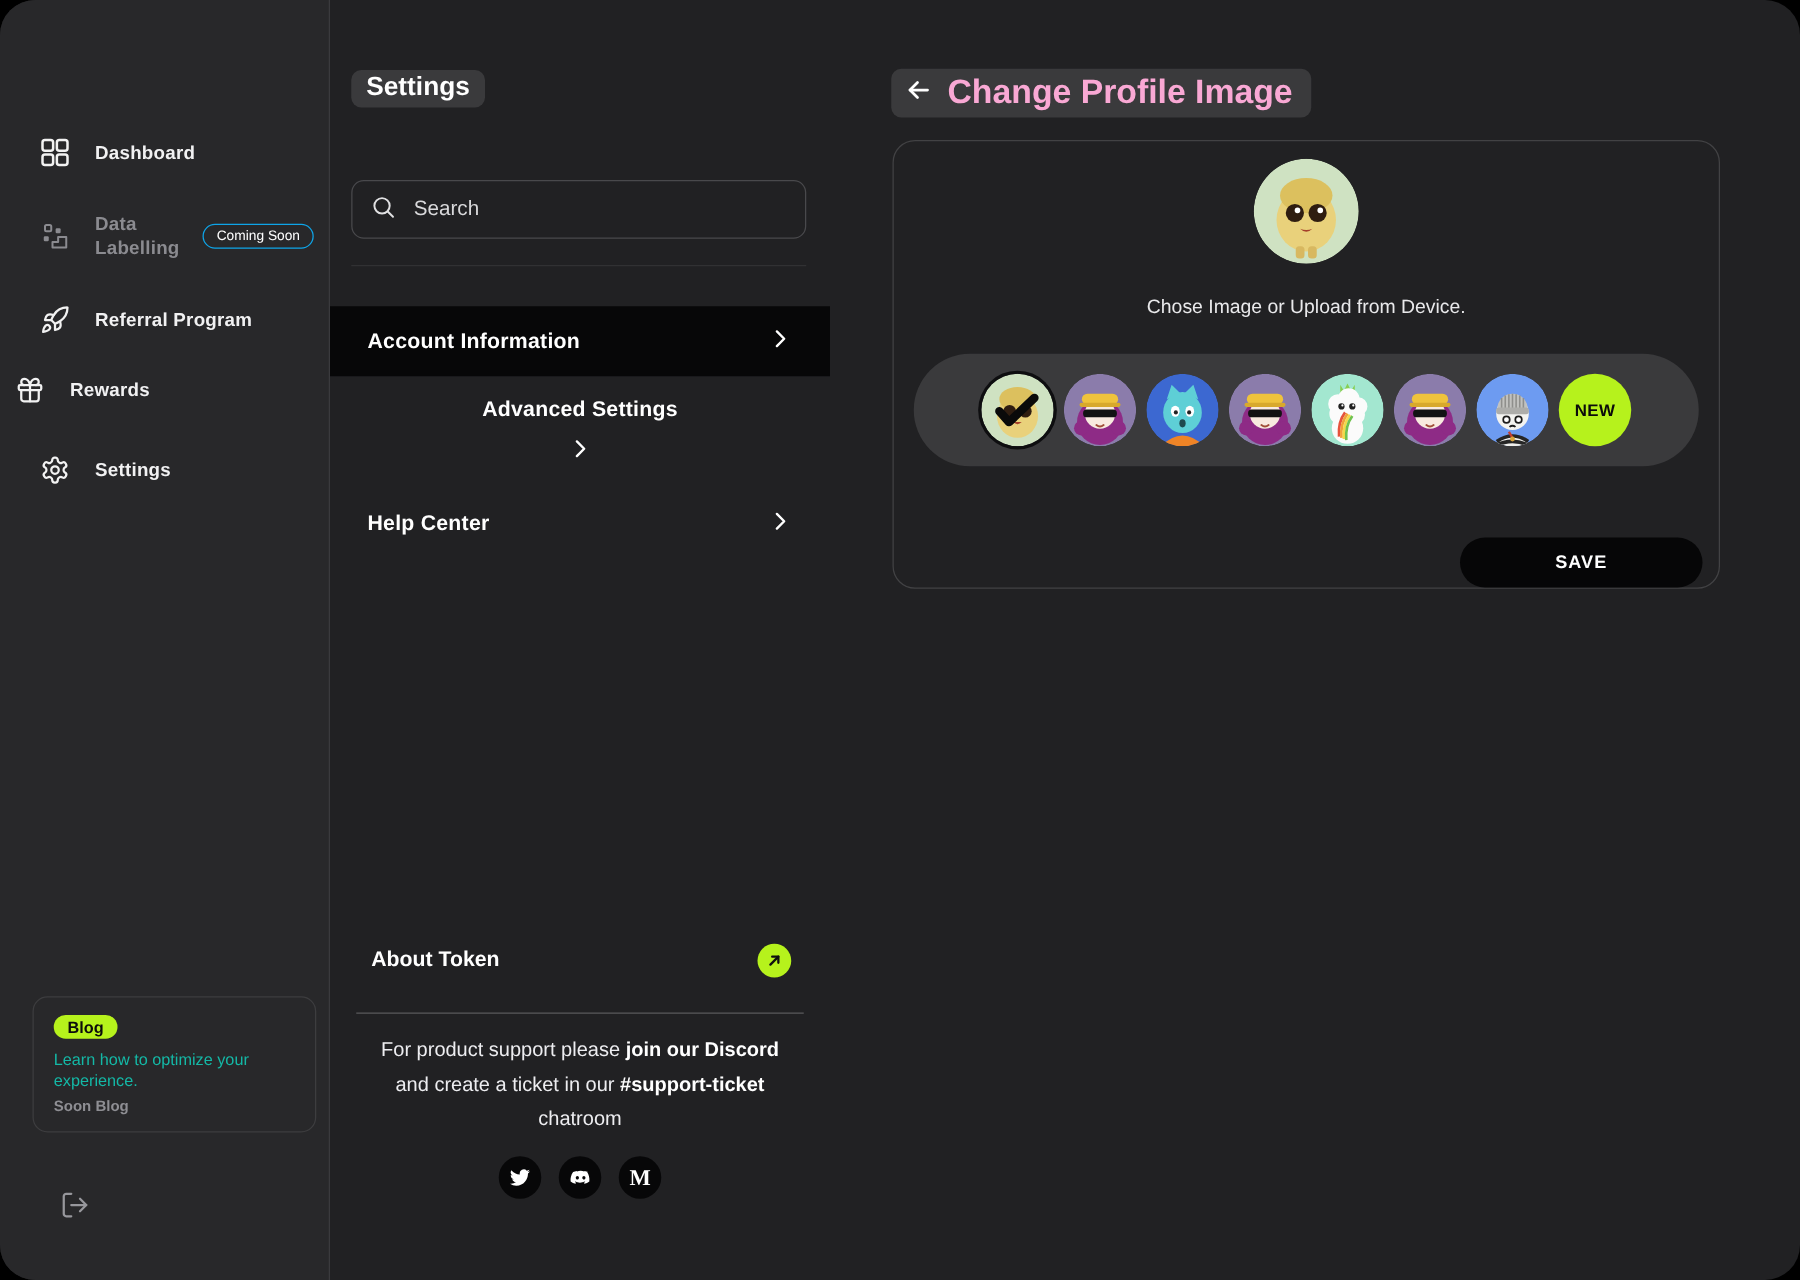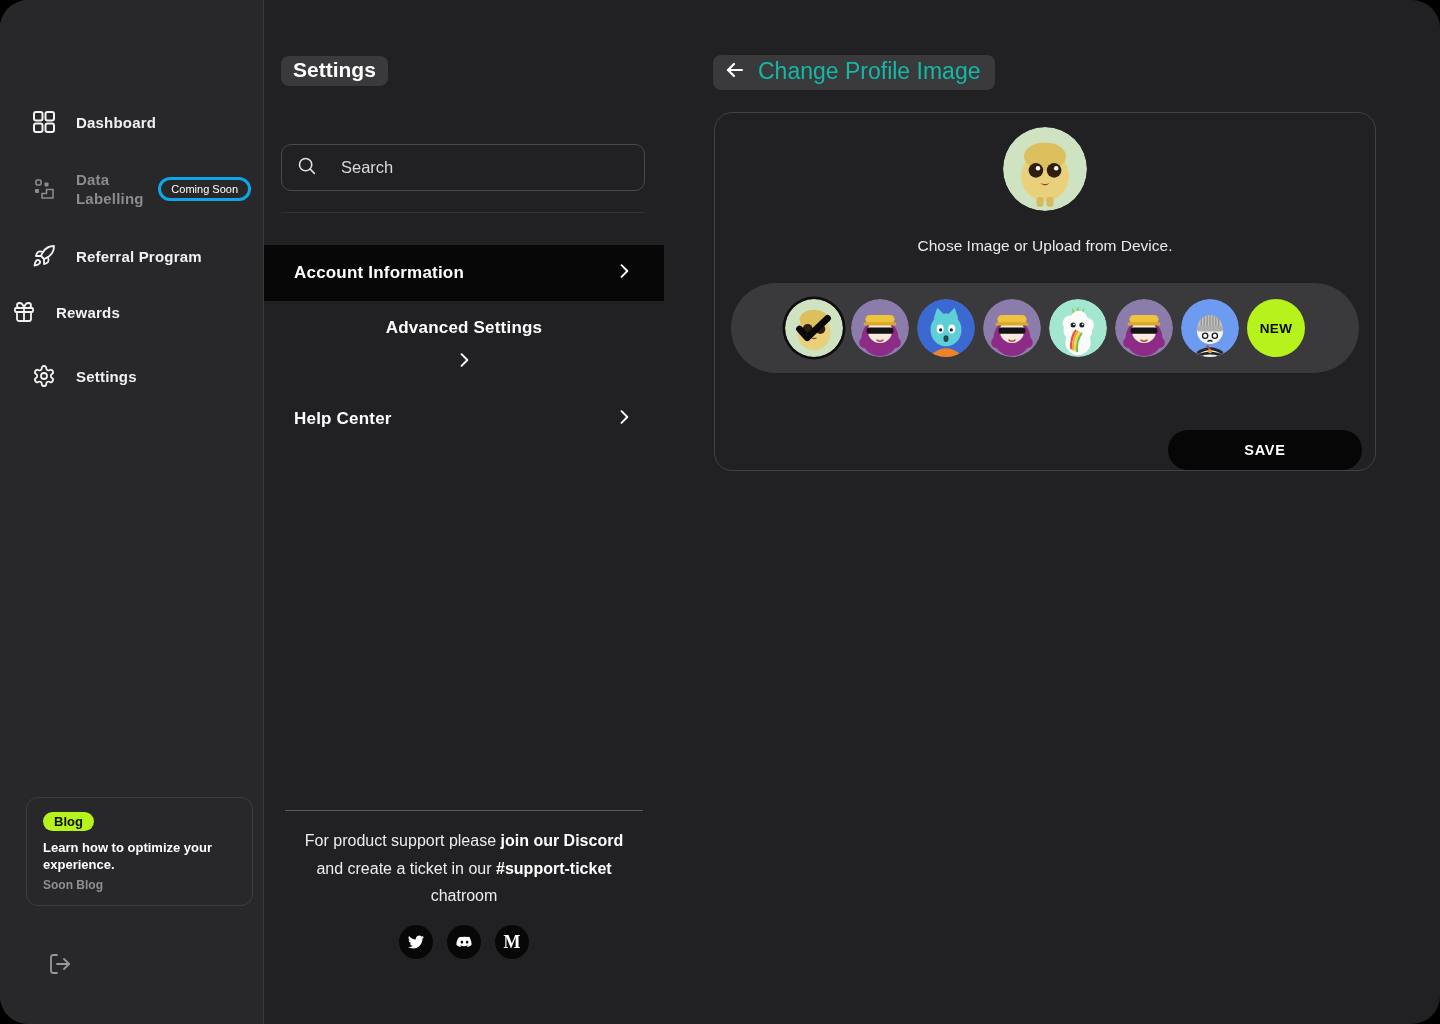--- a/index.html
+++ b/index.html
@@ -12,40 +12,40 @@
   
   .sidebar { position:absolute; left:0; top:0; width:264px; height:100%;
              background:var(--color-sidebar_bg,#28282a); border-right:1px solid #3a3a3d; }
   .nav-item { position:absolute; left:0; right:0; height:44px; display:flex; align-items:center;
               padding-left:32px; gap:20px; cursor:pointer; }
   .nav-item .ico { width:24px; height:24px; flex:0 0 24px; display:flex; align-items:center; justify-content:center; }
   .nav-item .lbl { font-size:15px; font-weight:600; color:#f1f1f2; letter-spacing:.2px; }
   .n1{ top:100px; } .n2{ top:160px; height:58px; } .n3{ top:234px; } .n4{ top:290px;padding-left:12px; } .n5{ top:354px; }
   .n2 .lbl { color:#8b8b90; width:78px; line-height:19px; }
   .badge-coming { position:absolute; right:12px; top:50%; transform:translateY(-50%);
-                  border:3px solid #0ea5e9; border-radius:999px; color:#fff; font-size:11px;
+                  border:1px solid #0ea5e9; border-radius:999px; color:#fff; font-size:11px;
                   padding:3px 10px; white-space:nowrap; }
 
   .blog-card { position:absolute; left:26px; top:797px; width:227px; height:109px;
                border:1px solid #3d3d3f; border-radius:12px; padding:14px 16px; }
   .blog-pill { display:inline-block; background:var(--color-accent,#b6f21c); color:#0c0c0c;
                font-size:13px; font-weight:700; border-radius:999px; padding:2px 11px; }
-  .blog-text { margin-top:8px; font-size:13px; line-height:17px; color:#ffffff;font-weight:bold; }
+  .blog-text { margin-top:8px; font-size:13px; line-height:17px; color:#14b8a6; }
   .blog-link { margin-top:5px; font-size:12px; font-weight:600; color:#8e8e93; cursor:pointer; }
 
   .logout-btn { position:absolute; left:46px; top:951px; background:none; border:none; cursor:pointer;
                 width:28px; height:28px; display:flex; align-items:center; justify-content:center; }
 
   
   .settings-col { position:absolute; left:264px; top:0; width:400px; height:100%; }
   .title-pill { position:absolute; left:17px; top:56px; background:#3a3a3c; border-radius:8px;
                 padding:2px 12px 4px; font-size:21px; font-weight:700; color:#fff; }
   .search-box { position:absolute; left:17px; top:144px; width:364px; height:47px;
                 border:1px solid #49494c; border-radius:10px; display:flex; align-items:center;
-                padding:0 14px; gap:24px; }
+                padding:0 14px; gap:14px; }
   .search-box input { flex:1; background:transparent; border:none; outline:none; color:#e6e6e8;
                       font-size:16.5px; font-family:"Liberation Sans",sans-serif; }
   .search-box input::placeholder { color:#d9d9db; }
   .divider { position:absolute; height:1px; background:#313133; }
   .d1 { left:17px; top:212px; width:364px; }
   .d2 { left:21px; top:810px; width:358px; background:#5a5a5c; }
 
   .menu-row { position:absolute; left:0; width:400px; height:56px; display:flex; align-items:center;
               justify-content:space-between; padding:0 30px; cursor:pointer; }
   .menu-row .lbl { font-size:17px; font-weight:700; color:#fff; letter-spacing:.2px; }
@@ -66,21 +66,21 @@
   .social { width:34px; height:34px; border-radius:50%; background:#070708; display:flex;
             align-items:center; justify-content:center; cursor:pointer; }
   .social .m-glyph { font-family:"Liberation Serif", serif; font-size:18px; font-weight:700; color:#fff; }
 
   
   .profile-col { position:absolute; left:664px; top:0; right:0; height:100%; }
   .header-pill { position:absolute; left:49px; top:55px; display:inline-flex; align-items:center;
                  gap:10px; background:#3a3a3c; border-radius:8px; padding:3px 15px 5px 9px; }
   .back-btn { background:none; border:none; cursor:pointer; width:26px; height:26px;
               display:flex; align-items:center; justify-content:center; }
-  .header-title { font-size:23px; font-weight:400; color:#14b8a6; }
+  .header-title { font-size:27px; font-weight:700; color:#f9a8d4; }
 
   .card { position:absolute; left:50px; top:112px; width:662px; height:359px;
           border:1.5px solid #424244; border-radius:18px; }
   .big-avatar { position:absolute; left:50%; top:14px; transform:translateX(-50%);
                 width:84px; height:84px; border-radius:50%; overflow:hidden; }
   .instruction { position:absolute; left:0; top:124px; width:100%; text-align:center;
                  font-size:15.5px; color:#e9e9eb; }
   .chips { position:absolute; left:16px; right:16px; top:170px; height:90px; border-radius:45px;
            background:#3a3a3c; display:flex; align-items:center; padding-left:54px; gap:8px; }
   .chip { width:58px; height:58px; border-radius:50%; flex:0 0 58px; cursor:pointer; overflow:hidden; }
@@ -213,20 +213,29 @@
     </div>
     <div class="menu-row m3">
       <span class="lbl">Help Center</span>
       <span>
         <svg viewBox="0 0 24 24" width="20" height="20" fill="none" stroke="#fff" stroke-width="2.3" stroke-linecap="round" stroke-linejoin="round">
             <path d="M9 5 L16 12 L9 19"></path>
           </svg>
       </span>
     </div>
 
+    <div class="about-row">
+      <span class="lbl">About Token</span>
+      <span class="ext-circle">
+        <svg viewBox="0 0 24 24" width="17" height="17" fill="none" stroke="#0f0f0f" stroke-width="2.6" stroke-linecap="round" stroke-linejoin="round">
+          <path d="M7.5 16.5 L16.5 7.5"></path>
+            <path d="M9.5 7.5 H16.5 V14.5"></path>
+        </svg>
+      </span>
+    </div>
 
     <div class="divider d2"></div>
 
     <p class="support">
       <span>For product support please </span><b>join our Discord</b><br>
       <span>and create a ticket in our </span><b>#support-ticket</b><br>
       <span>chatroom</span>
     </p>
 
     <div class="socials">

